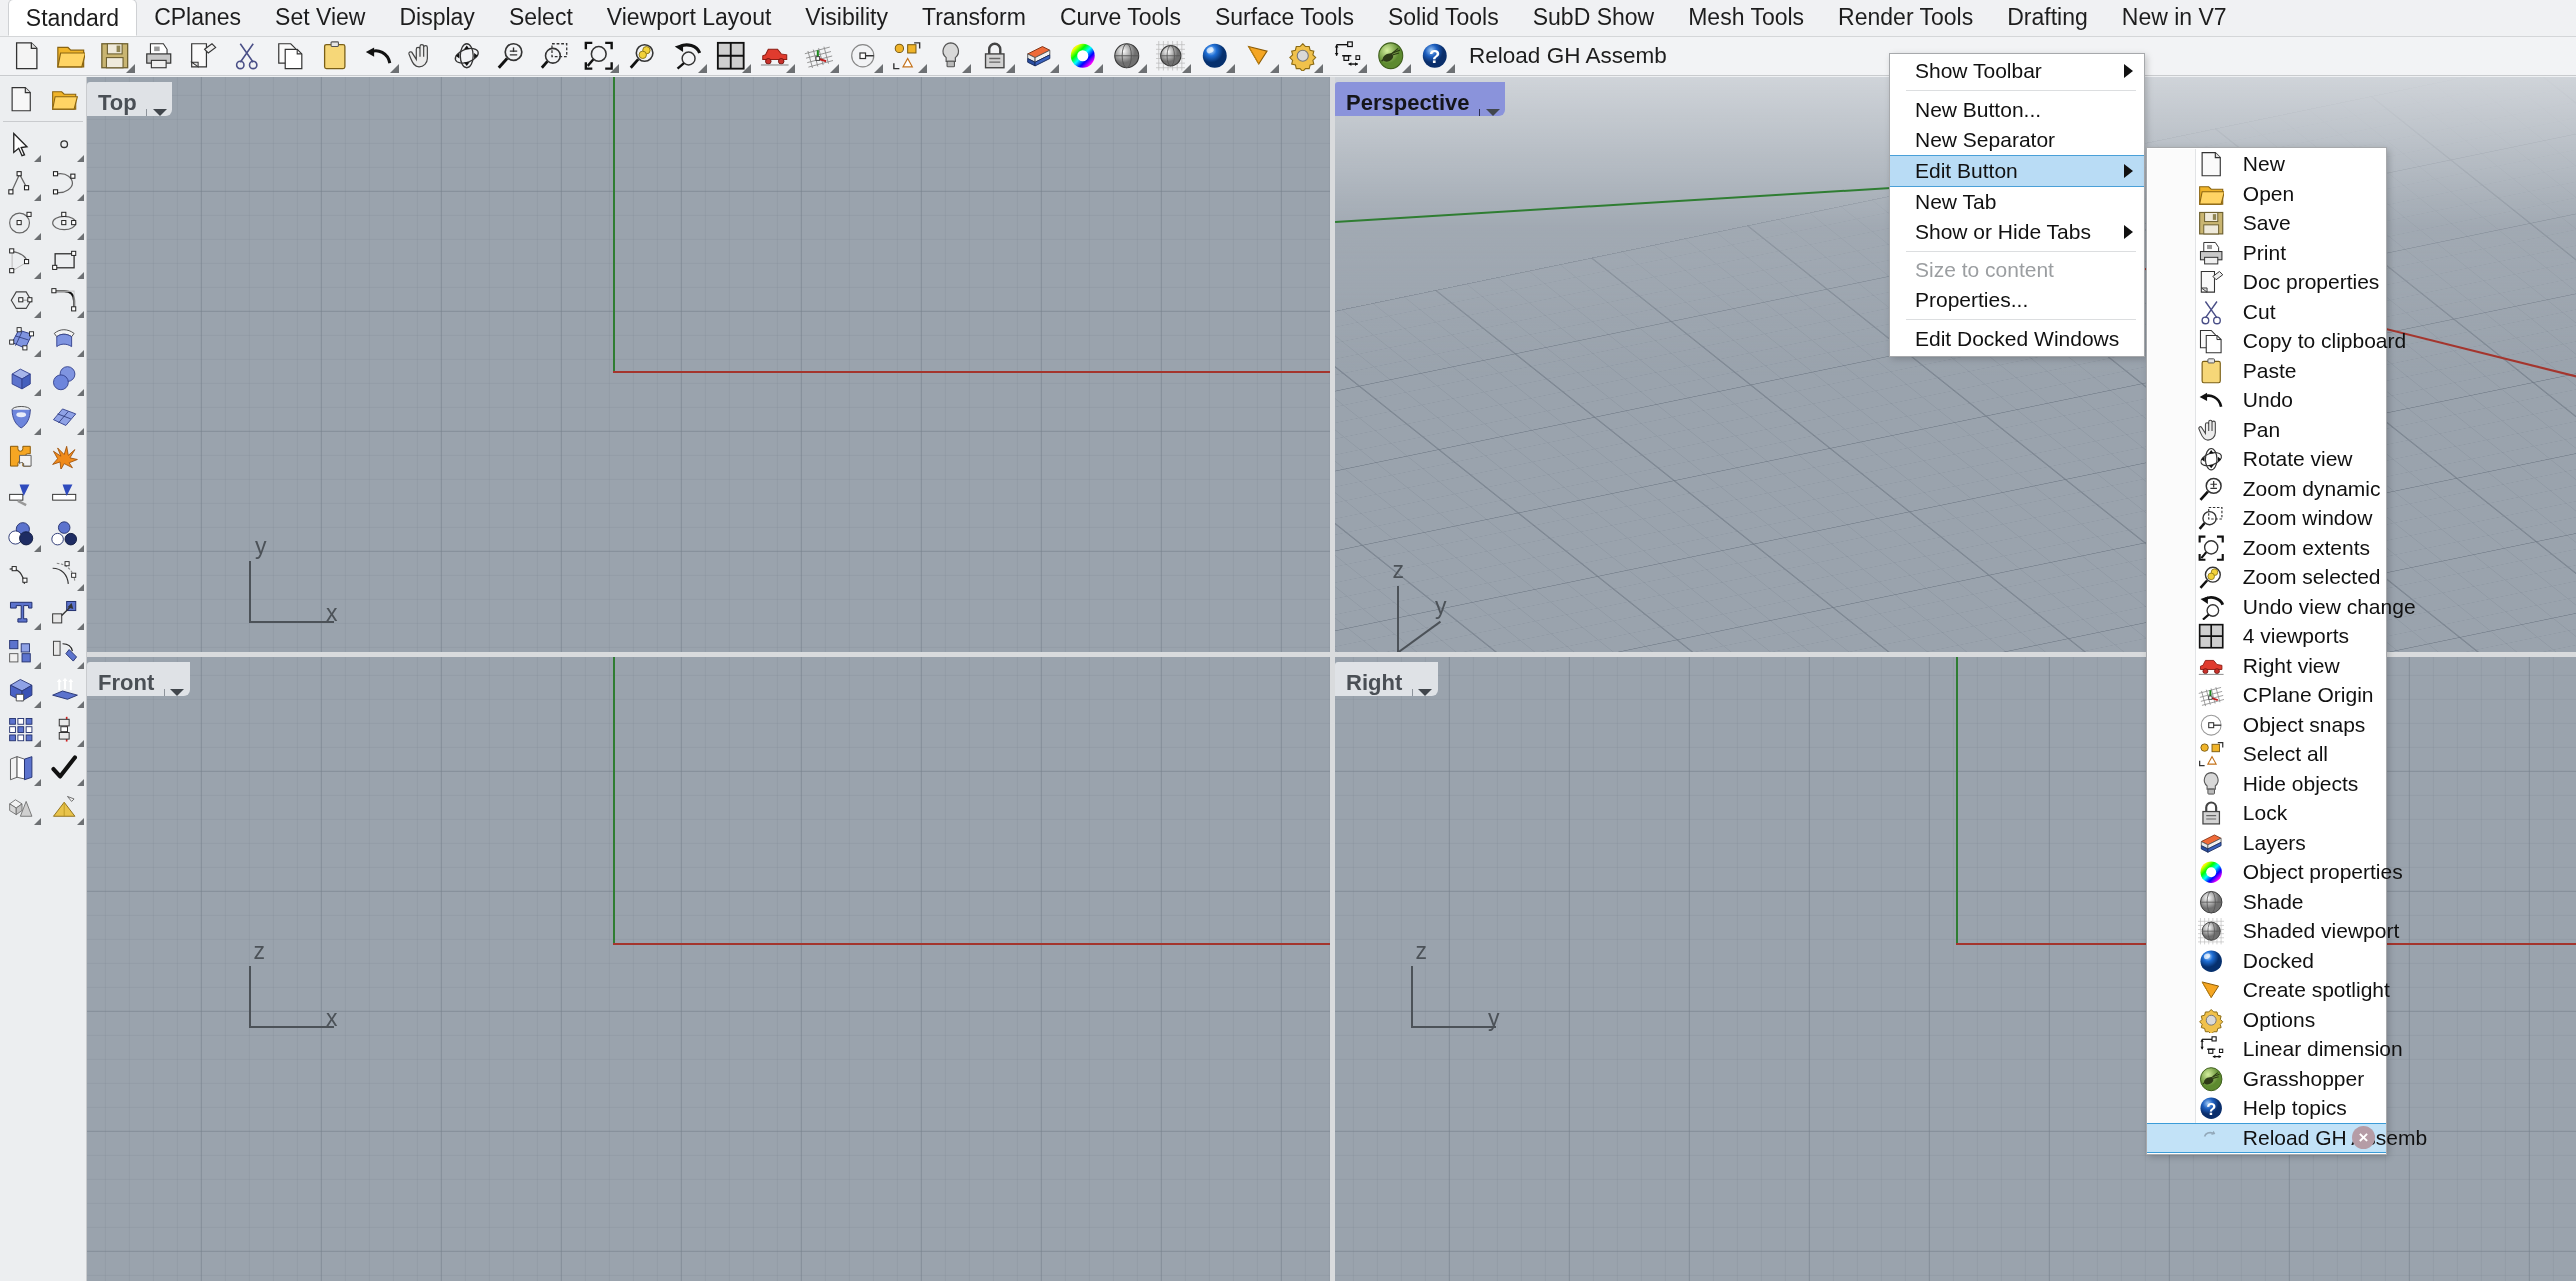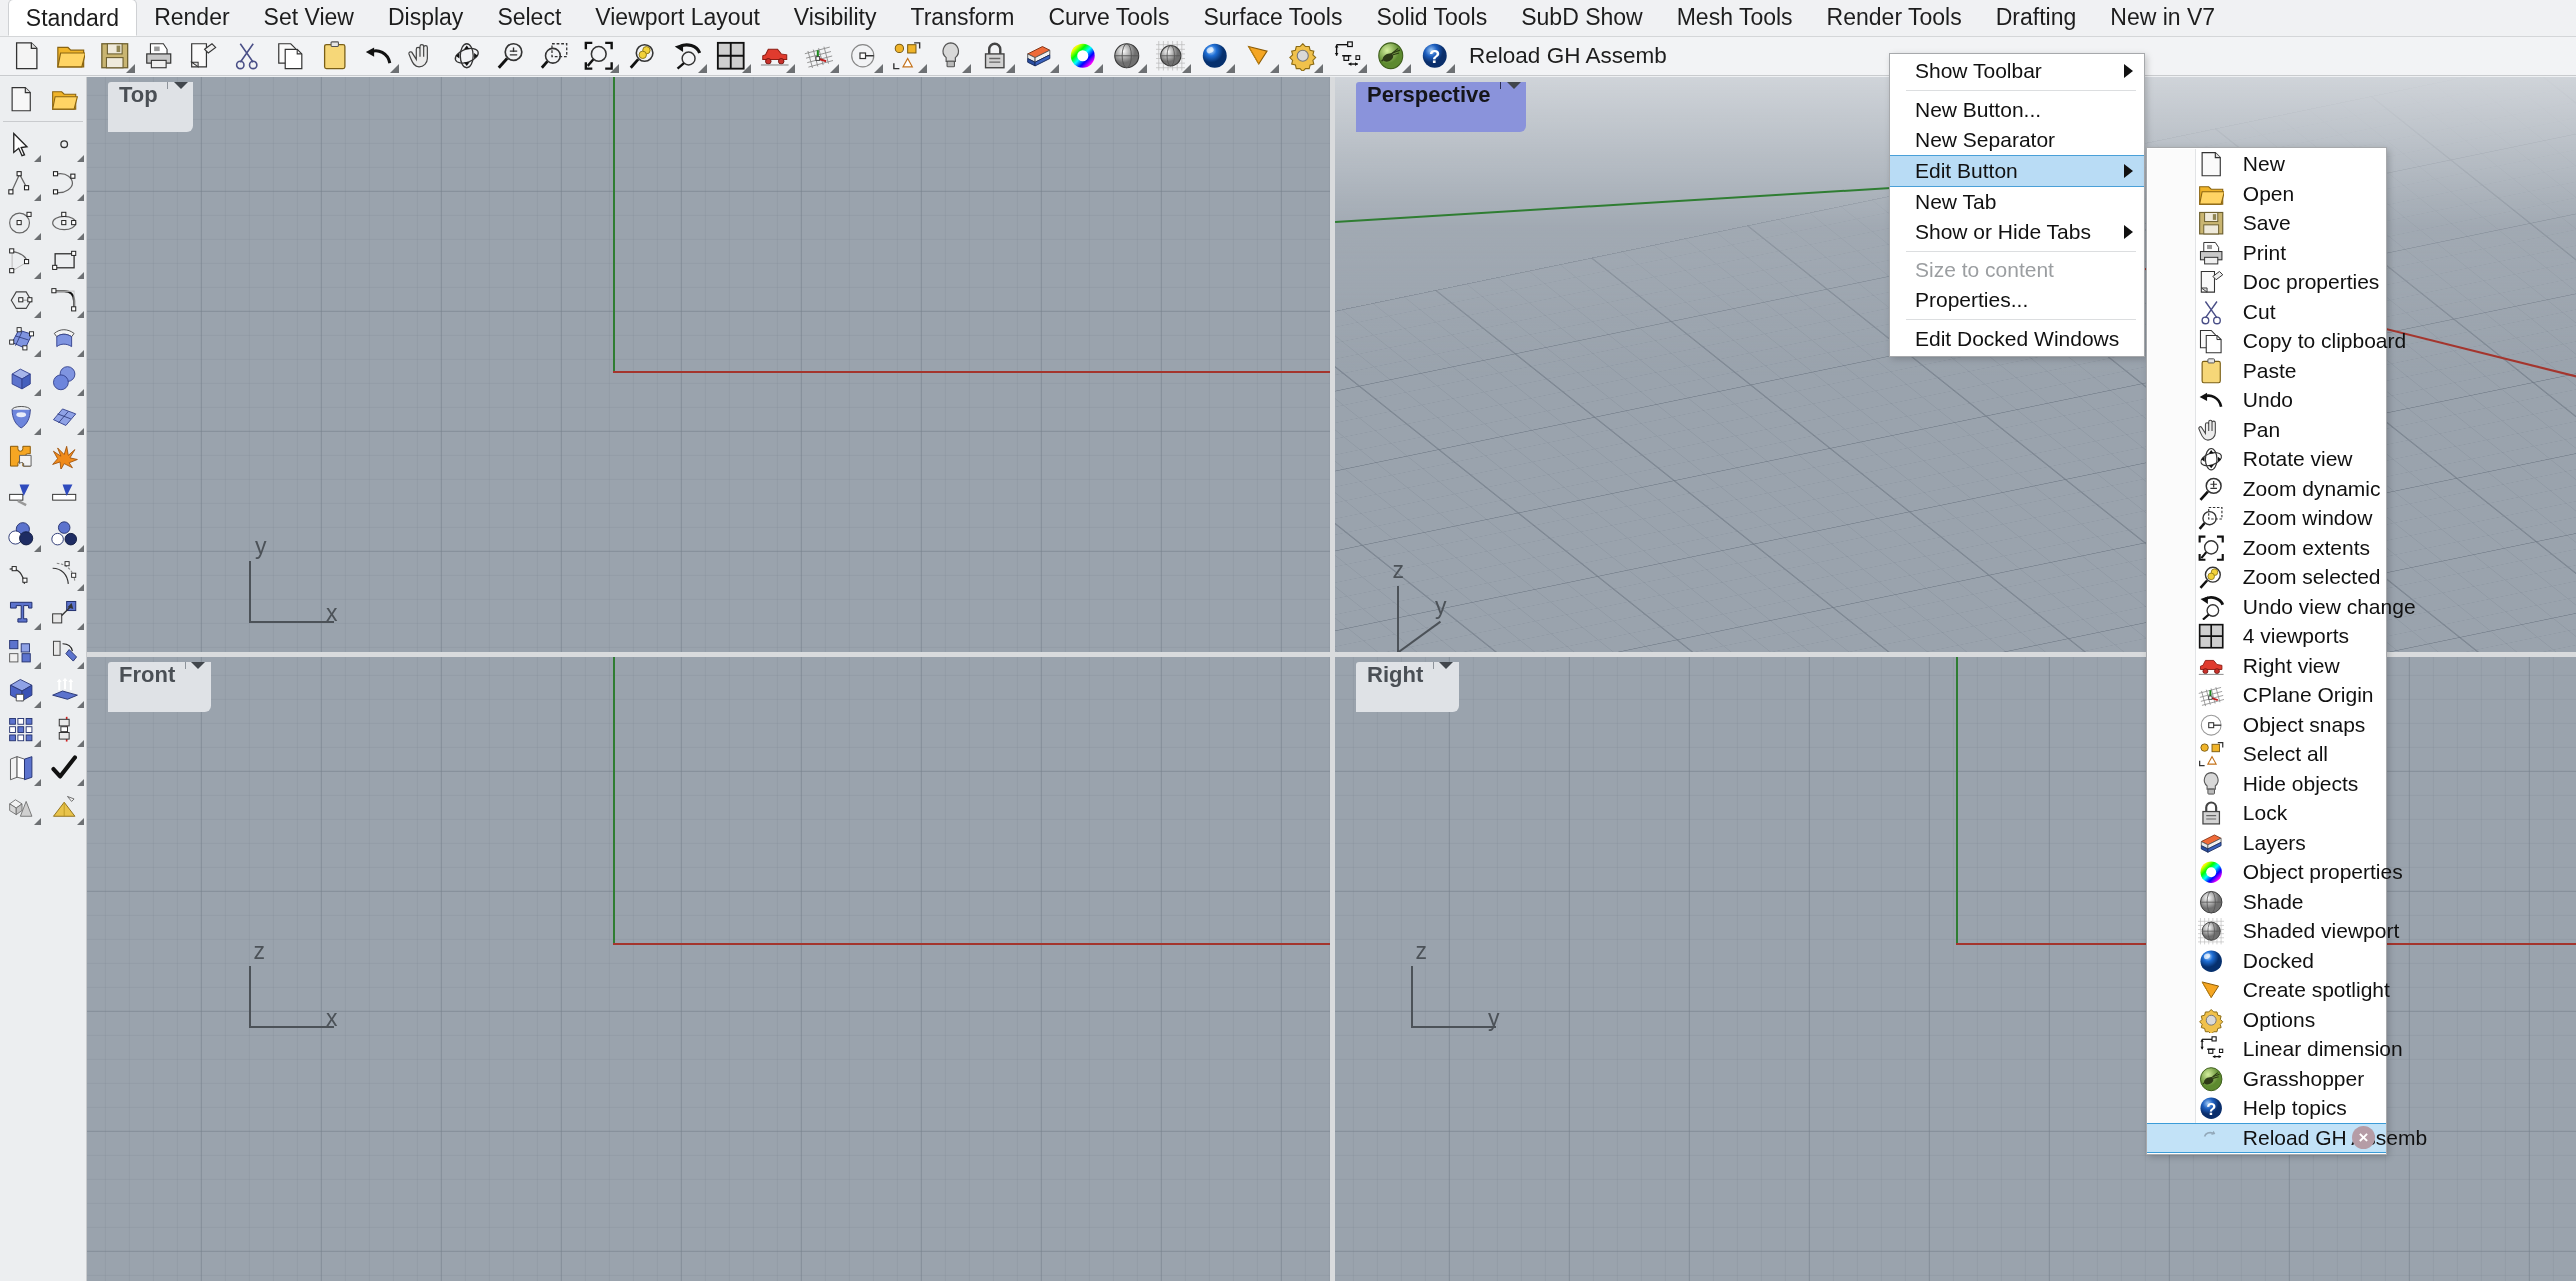--- a/index.html
+++ b/index.html
@@ -115,23 +115,23 @@
     position:absolute; inset:0;
     background:linear-gradient(to bottom, rgba(210,214,219,.95) 0%, rgba(175,182,190,.35) 26%, rgba(154,163,173,0) 52%);
     pointer-events:none;
   }
   .axis-line{ position:absolute; }
   .axis-green{ background:#2f7d32; }
   .axis-red{ background:#a4352d; }
 
   
   .vp-title{
-    position:absolute; left:21px; top:4.7px;
-    height:50px;
-    display:flex; align-items:flex-start;
+    position:absolute; left:0; top:4.7px;
+    height:34px;
+    display:flex; align-items:flex-end;
     background:#dfe2e6;
     border-top-left-radius:3.1px; border-bottom-right-radius:6.2px;
     z-index:5;
   }
   .vp-title.active{ background:#8a93db; }
   .vp-title .vt-name{
     display:flex; align-items:center;
     padding:0 9.3px 0 11px;
     font-size:22px; font-weight:bold; color:#4a4f55;
   }
@@ -221,21 +221,21 @@
   }
 </style>
 </head>
 <body>
 
 <div id="app">
 
   <div class="tabbar">
     <div class="tabbar-pad"></div>
     <div class="tab active">Standard</div>
-    <div class="tab">Render</div>
+    <div class="tab">CPlanes</div>
     <div class="tab">Set View</div>
     <div class="tab">Display</div>
     <div class="tab">Select</div>
     <div class="tab">Viewport Layout</div>
     <div class="tab">Visibility</div>
     <div class="tab">Transform</div>
     <div class="tab">Curve Tools</div>
     <div class="tab">Surface Tools</div>
     <div class="tab">Solid Tools</div>
     <div class="tab">SubD Show</div>

